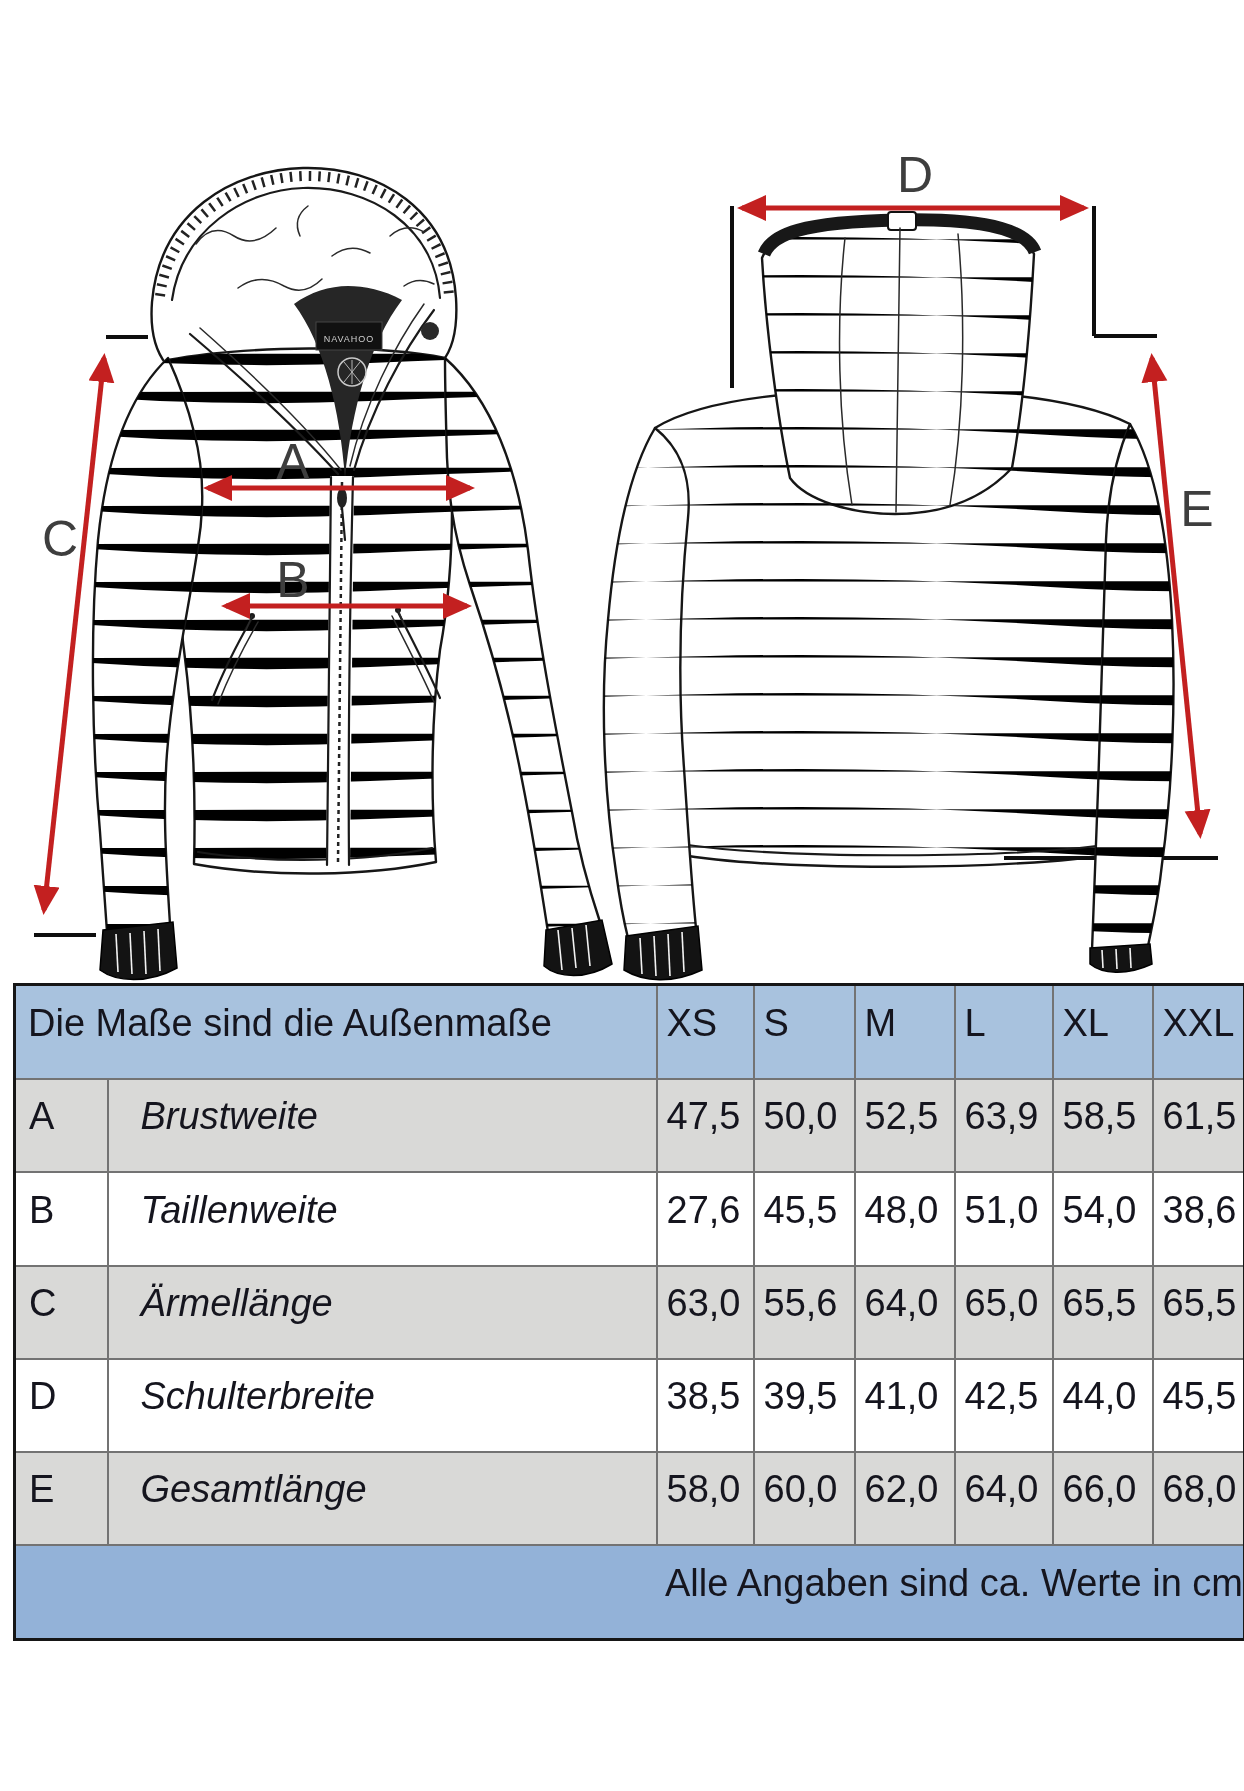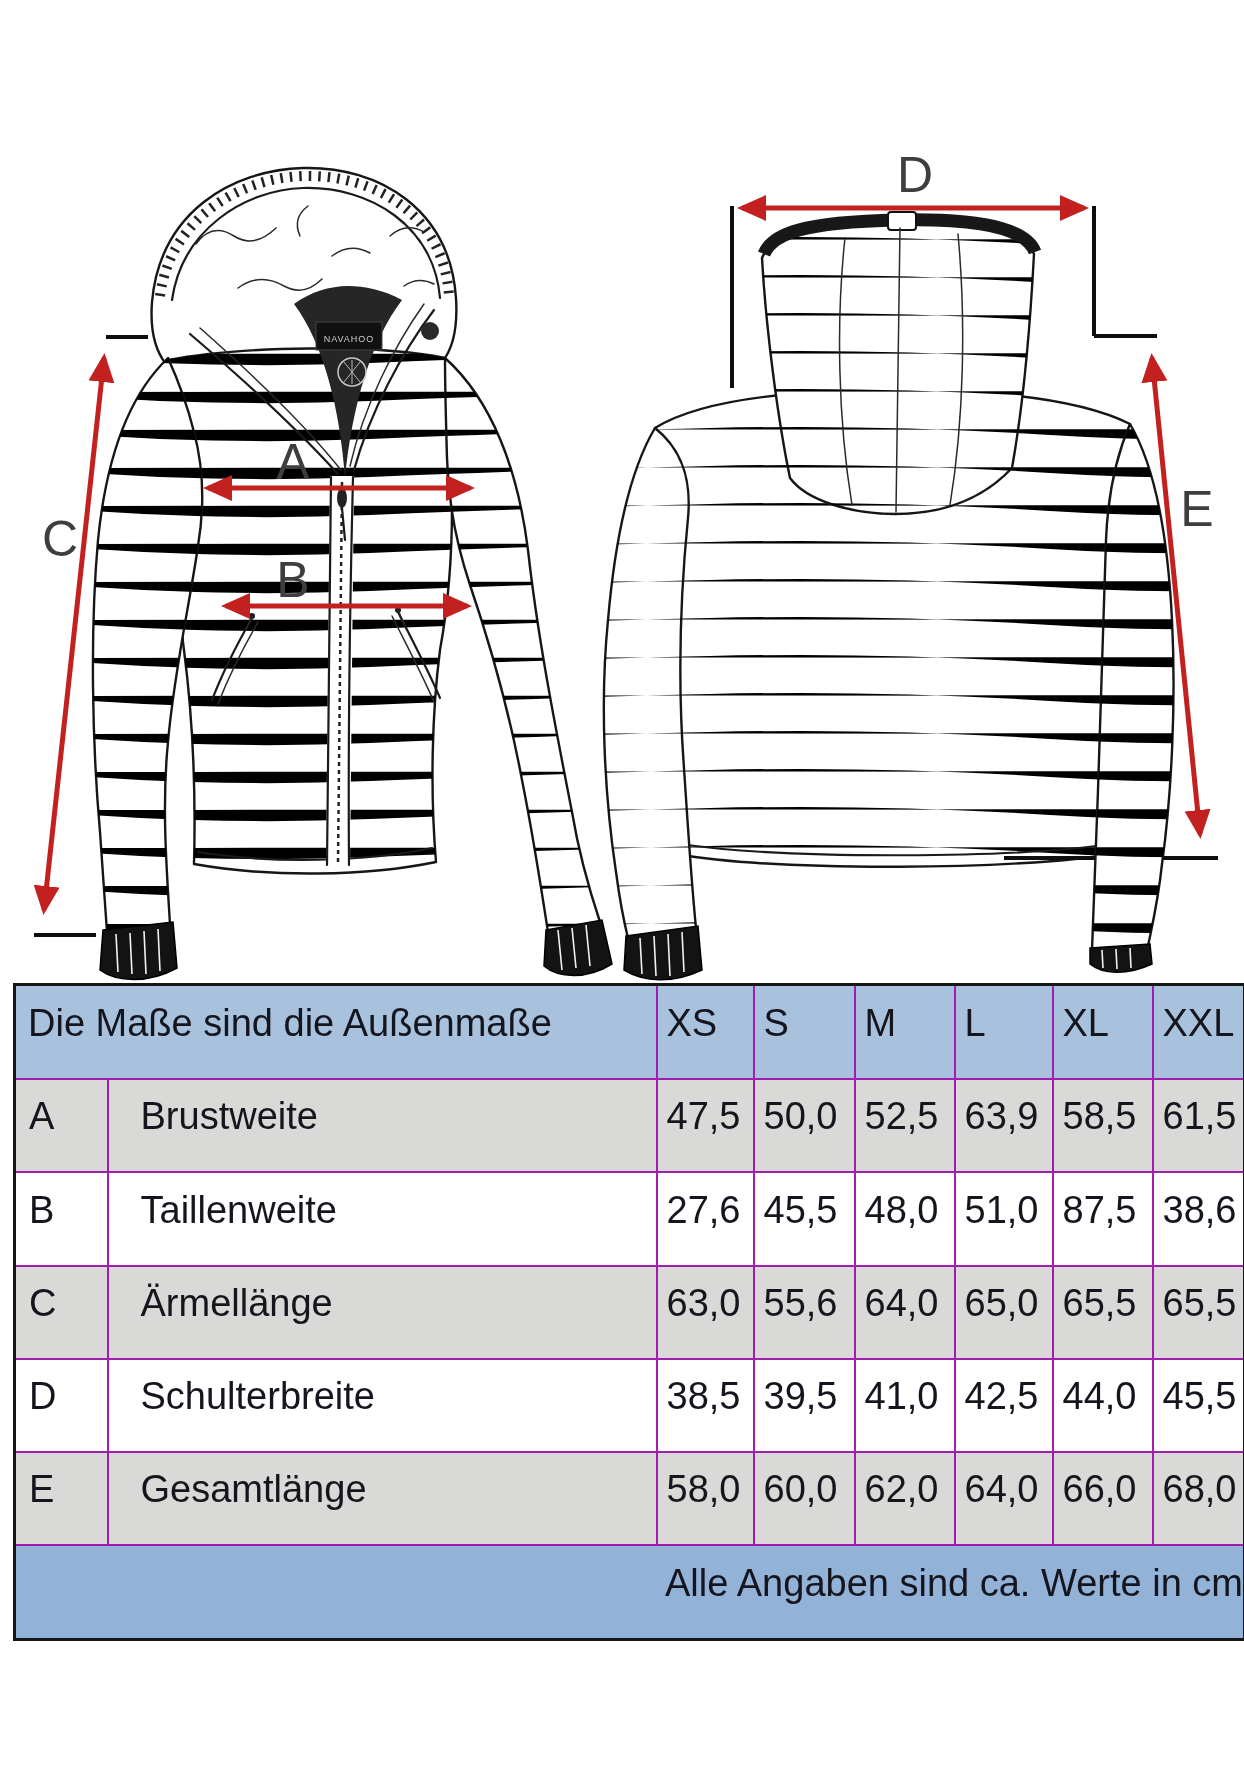--- a/index.html
+++ b/index.html
@@ -11,31 +11,31 @@
   .art svg{display:block;}
 
   table.size-table{
     position:absolute;left:13px;top:983px;
     width:1231px;height:655px;
     border-collapse:collapse;table-layout:fixed;
     font-size:38px;color:#15151e;background:#ffffff;
     border:3px solid #161616;
   }
   .size-table td{
-    border:2px solid #a21caf;
+    border:2px solid #737373;
     vertical-align:middle;white-space:nowrap;overflow:hidden;
     padding:0 0 17px 9px;
   }
   .size-table tr.hdr td{background:#a8c2de;}
   .size-table tr.ftr td{background:#93b2d8;text-align:right;}
   .size-table tr.shade td{background:#d9d9d7;}
   .size-table tr.plain td{background:#ffffff;}
   .size-table td.c-title{padding-left:12px;}
   .size-table td.c-letter{padding-left:13px;}
-  .size-table td.c-name{padding-left:32px;}
+  .size-table td.c-name{padding-left:32px;font-style:italic;}
   .size-table td.c-foot{padding-left:12px;}
 
   .ln{stroke:#1a1a1a;fill:none;stroke-width:2.2;stroke-linecap:round;}
   .fillw{fill:#ffffff;stroke:#161616;stroke-width:2.4;stroke-linejoin:round;}
   .thin{stroke:#2a2a2a;fill:none;stroke-width:1.5;stroke-linecap:round;}
   .tick{stroke:#0e0e0e;stroke-width:4;fill:none;}
   .redarrow{stroke:#c32020;stroke-width:5;fill:none;}
   .mletter{font-family:"Liberation Sans",sans-serif;font-size:50px;fill:#3e3e3e;text-anchor:middle;}
   .cuff{fill:#131313;stroke:#000;stroke-width:1.5;}
   .rib{stroke:#f2f2f2;stroke-width:1.6;}
@@ -269,21 +269,21 @@
     <td>58,5</td>
     <td>61,5</td>
   </tr>
   <tr class="plain" style="height:94px">
     <td class="c-letter">B</td>
     <td class="c-name">Taillenweite</td>
     <td>27,6</td>
     <td>45,5</td>
     <td>48,0</td>
     <td>51,0</td>
-    <td>87,5</td>
+    <td>54,0</td>
     <td>38,6</td>
   </tr>
   <tr class="shade" style="height:93px">
     <td class="c-letter">C</td>
     <td class="c-name">Ärmellänge</td>
     <td>63,0</td>
     <td>55,6</td>
     <td>64,0</td>
     <td>65,0</td>
     <td>65,5</td>

